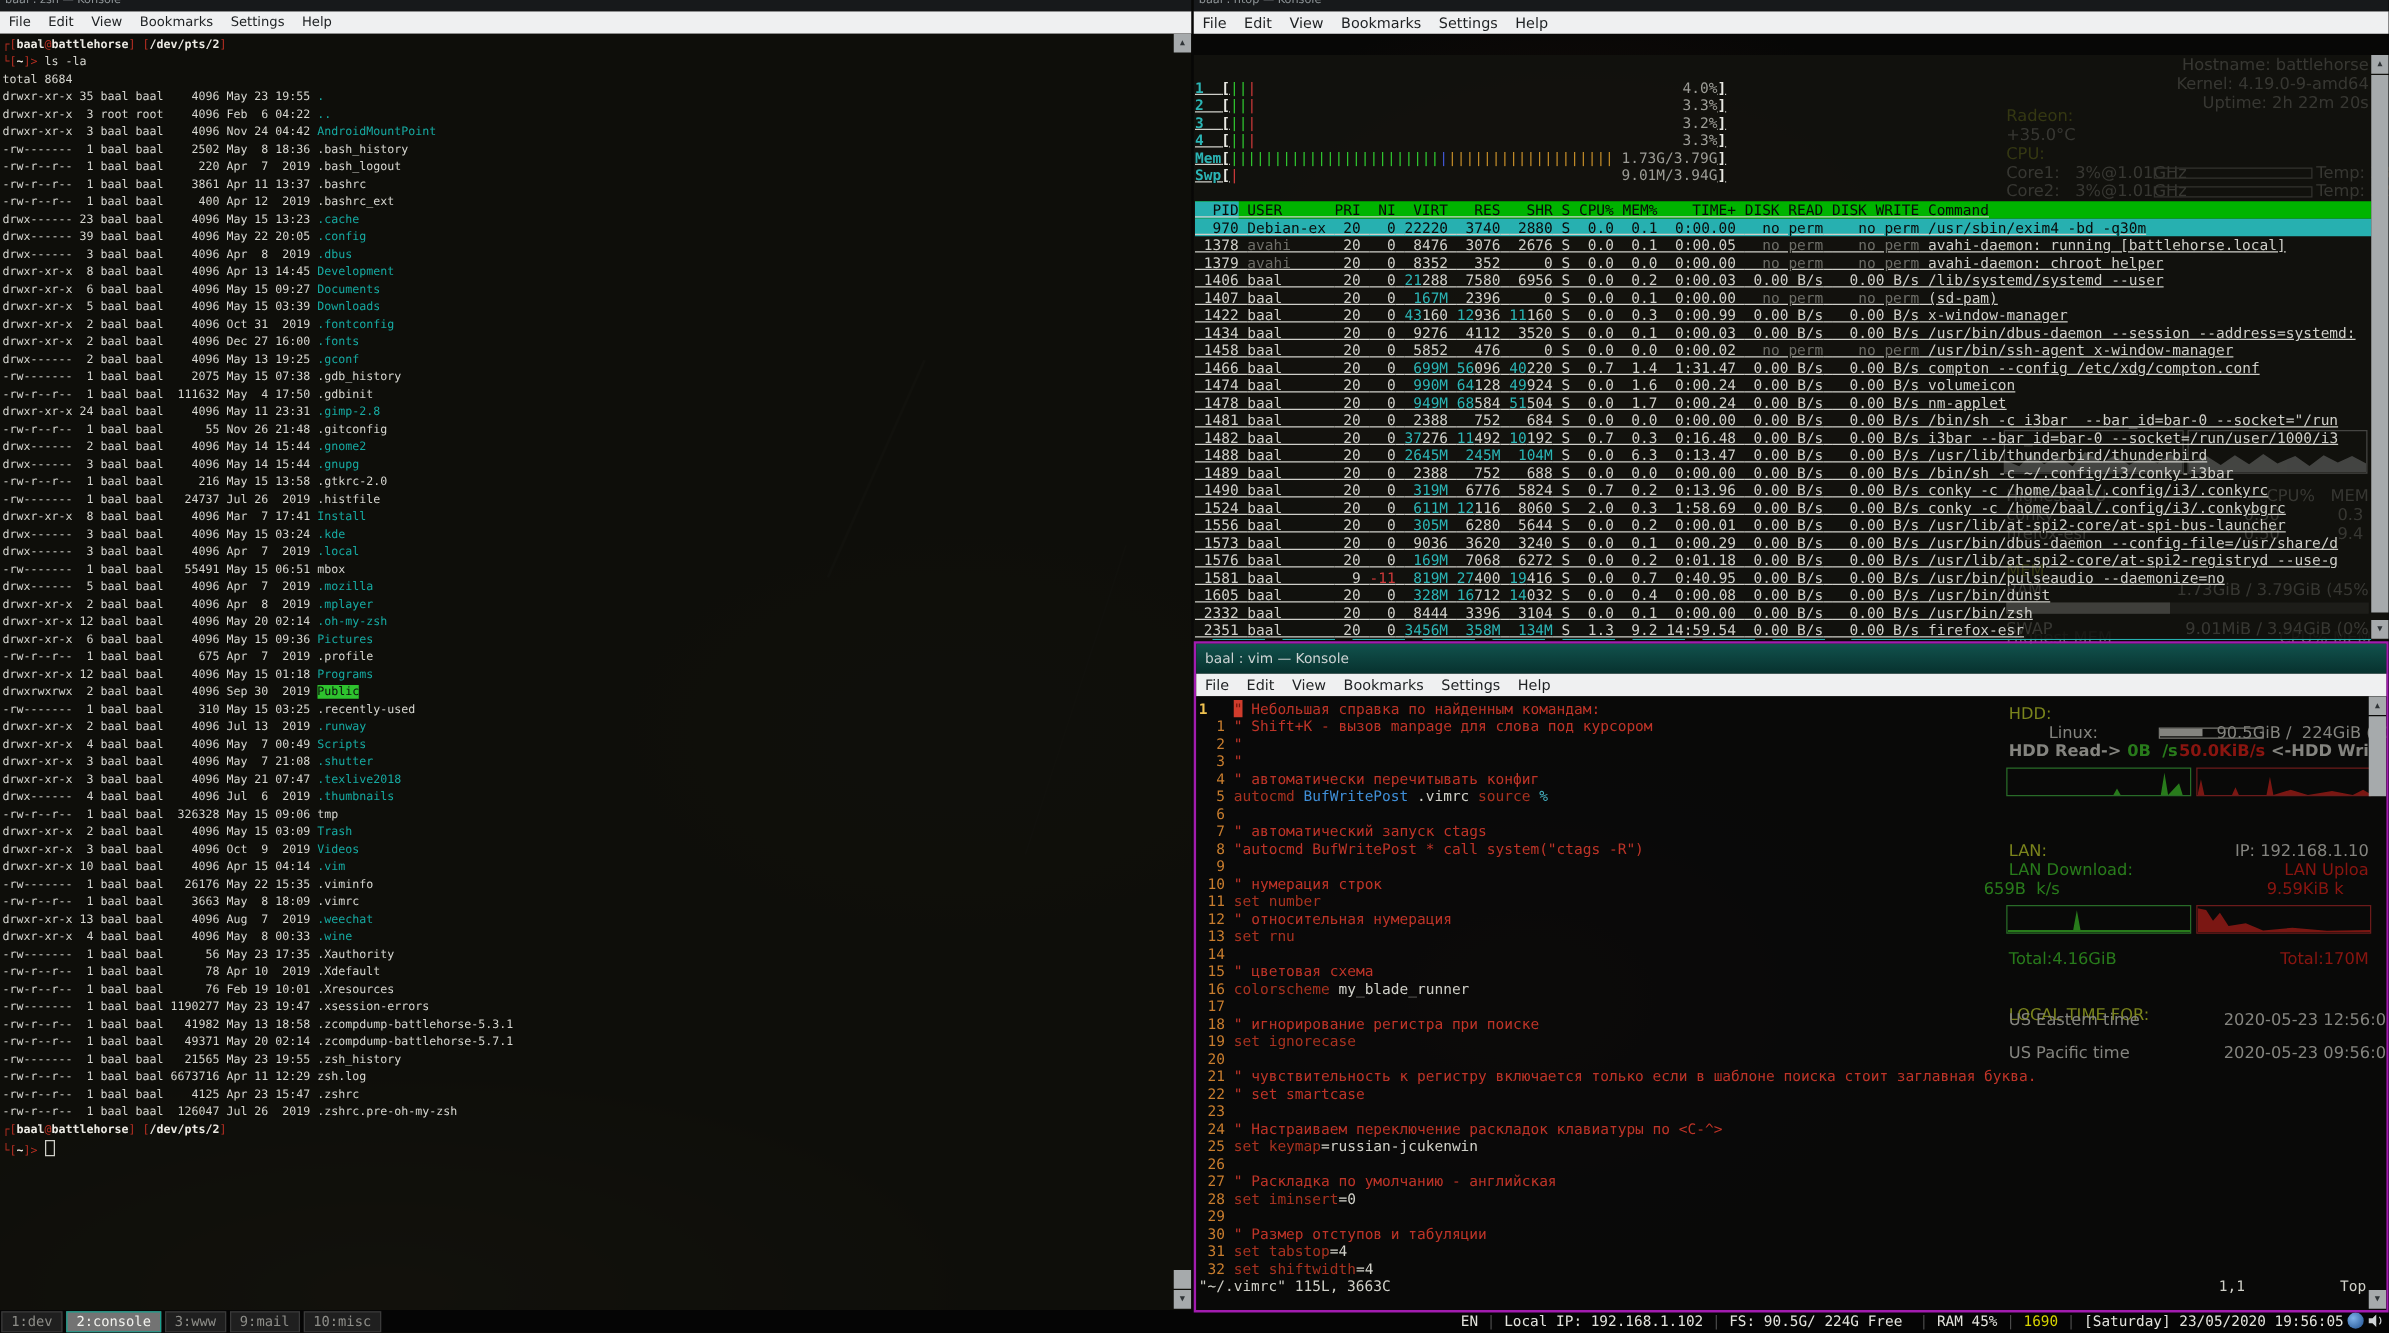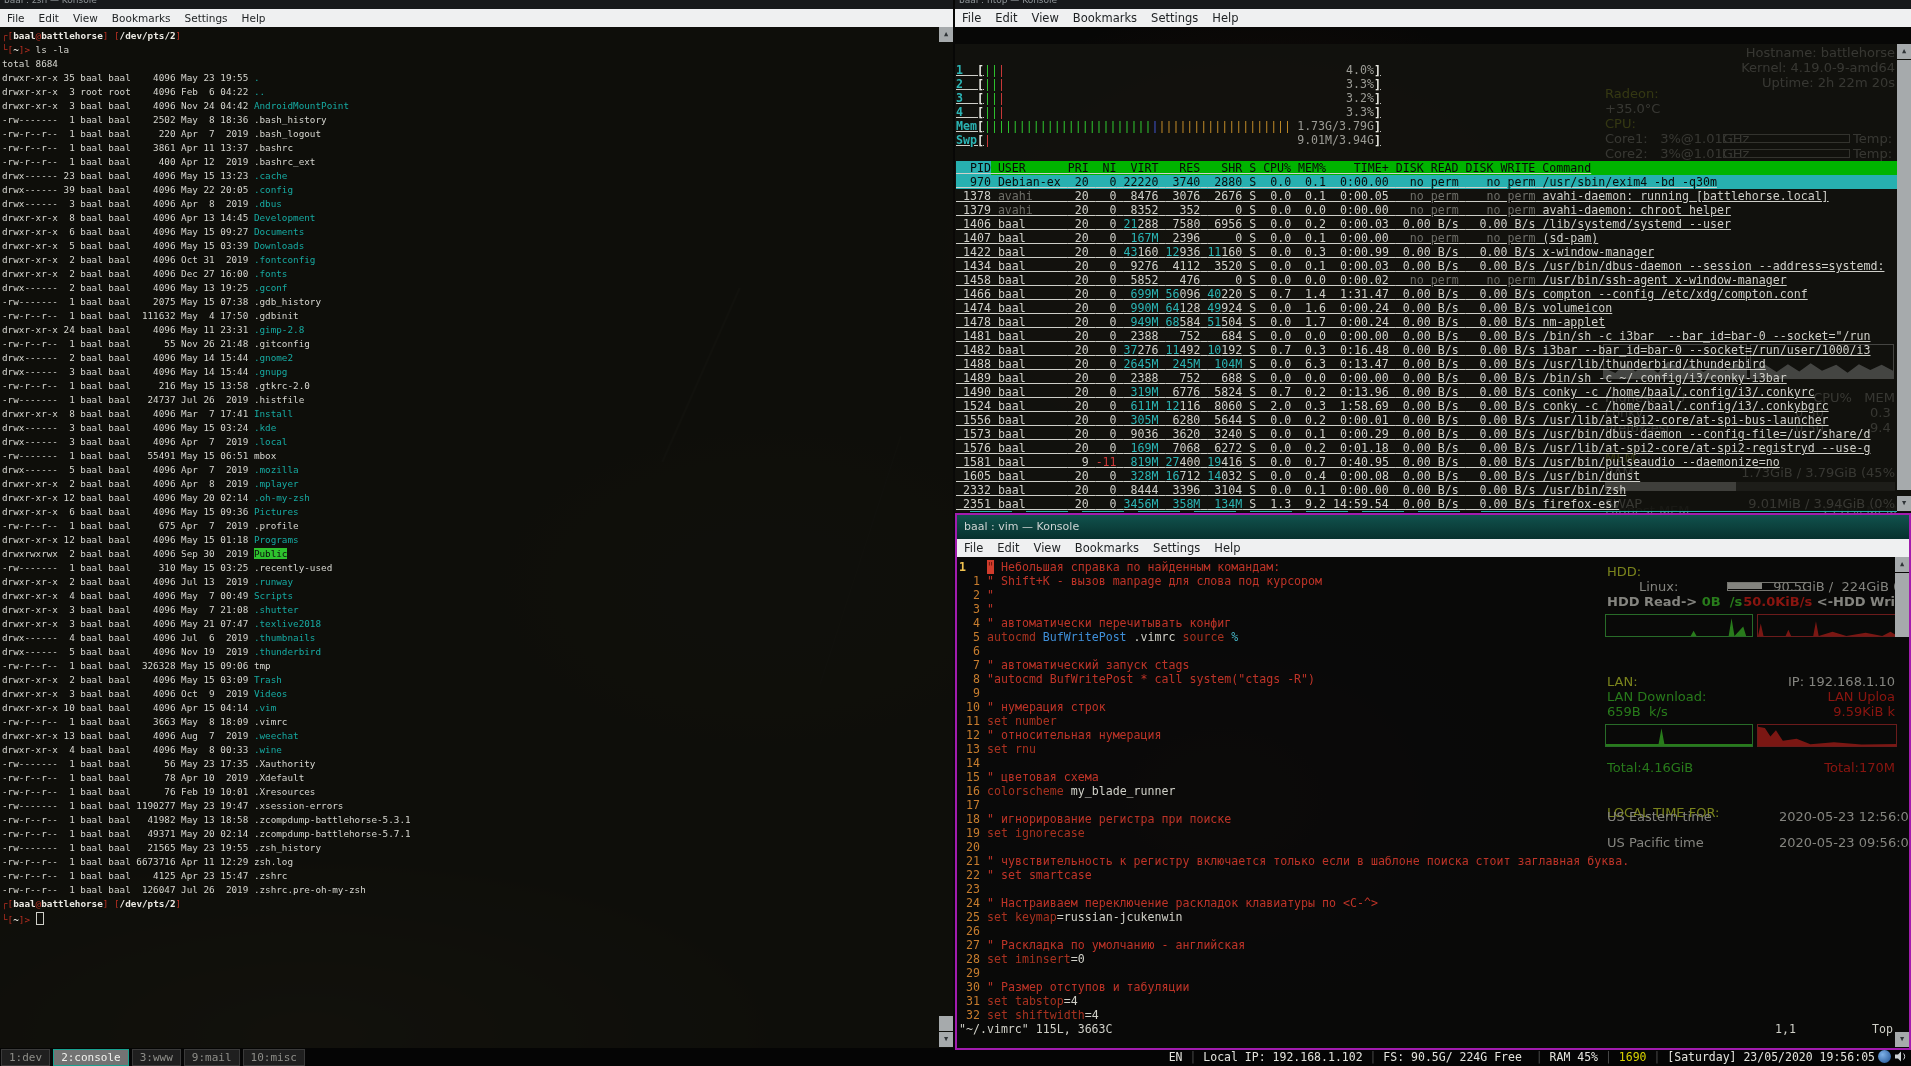--- a/index.html
+++ b/index.html
@@ -149,25 +149,25 @@
         <div class="line"><span>drwxr-xr-x  6 baal baal    4096 May 15 09:36 </span><span class="dir">Pictures</span></div>
         <div class="line"><span>-rw-r--r--  1 baal baal     675 Apr  7  2019 </span><span>.profile</span></div>
         <div class="line"><span>drwxr-xr-x 12 baal baal    4096 May 15 01:18 </span><span class="dir">Programs</span></div>
         <div class="line"><span>drwxrwxrwx  2 baal baal    4096 Sep 30  2019 </span><span class="pub">Public</span></div>
         <div class="line"><span>-rw-------  1 baal baal     310 May 15 03:25 </span><span>.recently-used</span></div>
         <div class="line"><span>drwxr-xr-x  2 baal baal    4096 Jul 13  2019 </span><span class="dir">.runway</span></div>
         <div class="line"><span>drwxr-xr-x  4 baal baal    4096 May  7 00:49 </span><span class="dir">Scripts</span></div>
         <div class="line"><span>drwxr-xr-x  3 baal baal    4096 May  7 21:08 </span><span class="dir">.shutter</span></div>
         <div class="line"><span>drwxr-xr-x  3 baal baal    4096 May 21 07:47 </span><span class="dir">.texlive2018</span></div>
         <div class="line"><span>drwx------  4 baal baal    4096 Jul  6  2019 </span><span class="dir">.thumbnails</span></div>
-        <div class="line"><span>drwx------  5 baal baal    4096 Nov 19  2019 </span><span class="dir">.thunderbird</span></div>
         <div class="line"><span>-rw-r--r--  1 baal baal  326328 May 15 09:06 </span><span>tmp</span></div>
         <div class="line"><span>drwxr-xr-x  2 baal baal    4096 May 15 03:09 </span><span class="dir">Trash</span></div>
         <div class="line"><span>drwxr-xr-x  3 baal baal    4096 Oct  9  2019 </span><span class="dir">Videos</span></div>
         <div class="line"><span>drwxr-xr-x 10 baal baal    4096 Apr 15 04:14 </span><span class="dir">.vim</span></div>
+        <div class="line"><span>-rw-------  1 baal baal   26176 May 22 15:35 </span><span>.viminfo</span></div>
         <div class="line"><span>-rw-r--r--  1 baal baal    3663 May  8 18:09 </span><span>.vimrc</span></div>
         <div class="line"><span>drwxr-xr-x 13 baal baal    4096 Aug  7  2019 </span><span class="dir">.weechat</span></div>
         <div class="line"><span>drwxr-xr-x  4 baal baal    4096 May  8 00:33 </span><span class="dir">.wine</span></div>
         <div class="line"><span>-rw-------  1 baal baal      56 May 23 17:35 </span><span>.Xauthority</span></div>
         <div class="line"><span>-rw-r--r--  1 baal baal      78 Apr 10  2019 </span><span>.Xdefault</span></div>
         <div class="line"><span>-rw-r--r--  1 baal baal      76 Feb 19 10:01 </span><span>.Xresources</span></div>
         <div class="line"><span>-rw-------  1 baal baal 1190277 May 23 19:47 </span><span>.xsession-errors</span></div>
         <div class="line"><span>-rw-r--r--  1 baal baal   41982 May 13 18:58 </span><span>.zcompdump-battlehorse-5.3.1</span></div>
         <div class="line"><span>-rw-r--r--  1 baal baal   49371 May 20 02:14 </span><span>.zcompdump-battlehorse-5.7.1</span></div>
         <div class="line"><span>-rw-------  1 baal baal   21565 May 23 19:55 </span><span>.zsh_history</span></div>
@@ -279,21 +279,21 @@
       <div class="ck" style="left:682px;top:22px;width:288px;"><span>Linux:</span><span class="ckbar" style="left:88px;top:3px;width:82px;"></span><span class="ckfill" style="left:89px;top:4px;width:34px;height:6px;"></span><span style="float:right">90.5GiB /  224GiB (40%</span></div>
       <div class="ck" style="left:650px;top:37px;width:288px;font-weight:bold;"><span>HDD Read-&gt; </span><span class="grn">0B  /s</span><span style="float:right"><span class="rd">50.0KiB/s</span><span> &lt;-HDD Wri</span></span></div>
       <div class="gbox" style="left:648px;top:57px;width:146px;height:21px;border-color:#2e7d2e;">
           <div class="gfill" style="background:#2e8f1f;clip-path:polygon(0 100%,58% 100%,60% 75%,62% 100%,84% 100%,86% 15%,88% 100%,94% 55%,96% 100%,100% 100%);"></div>
         </div>
       <div class="gbox" style="left:800px;top:57px;width:138px;height:21px;border-color:#7d1f1f;">
           <div class="gfill" style="background:#8f1a15;clip-path:polygon(0 100%,2% 40%,4% 100%,20% 100%,22% 70%,24% 100%,40% 100%,42% 30%,44% 100%,54% 80%,64% 100%,78% 85%,90% 100%,96% 80%,100% 95%,100% 100%);"></div>
         </div>
       <div class="ck" style="left:650px;top:117px;width:288px;"><span class="olive">LAN:</span><span style="float:right">IP: 192.168.1.10</span></div>
       <div class="ck" style="left:650px;top:132px;width:288px;"><span class="grn">LAN Download:</span><span class="rd" style="float:right">LAN Uploa</span></div>
-      <div class="ck" style="left:650px;top:147px;width:288px;"><span class="grn">659B  k/s</span><span class="rd" style="float:right">9.59KiB k</span></div>
+      <div class="ck" style="left:630px;top:147px;width:288px;"><span class="grn">659B  k/s</span><span class="rd" style="float:right">9.59KiB k</span></div>
       <div class="gbox" style="left:648px;top:167px;width:146px;height:21px;border-color:#2e7d2e;">
           <div class="gfill" style="background:#2e8f1f;clip-path:polygon(0 100%,0 90%,36% 90%,38% 15%,40% 90%,100% 90%,100% 100%);"></div>
         </div>
       <div class="gbox" style="left:800px;top:167px;width:138px;height:21px;border-color:#7d1f1f;">
           <div class="gfill" style="background:#8f1a15;clip-path:polygon(0 100%,0 8%,5% 14%,9% 55%,13% 25%,18% 75%,28% 65%,38% 92%,55% 82%,75% 93%,100% 90%,100% 100%);"></div>
         </div>
       <div class="ck" style="left:650px;top:203px;width:288px;"><span class="grn">Total:4.16GiB</span><span class="rd" style="float:right">Total:170M</span></div>
       <div class="ck olive" style="left:650px;top:248px;">LOCAL TIME FOR:</div>
       <div class="ck" style="left:650px;top:252px;width:288px;"><span>US Eastern time</span><span style="position:absolute;left:172px;">2020-05-23 12:56:0</span></div>
       <div class="ck" style="left:650px;top:278px;width:288px;"><span>US Pacific time</span><span style="position:absolute;left:172px;">2020-05-23 09:56:0</span></div>

